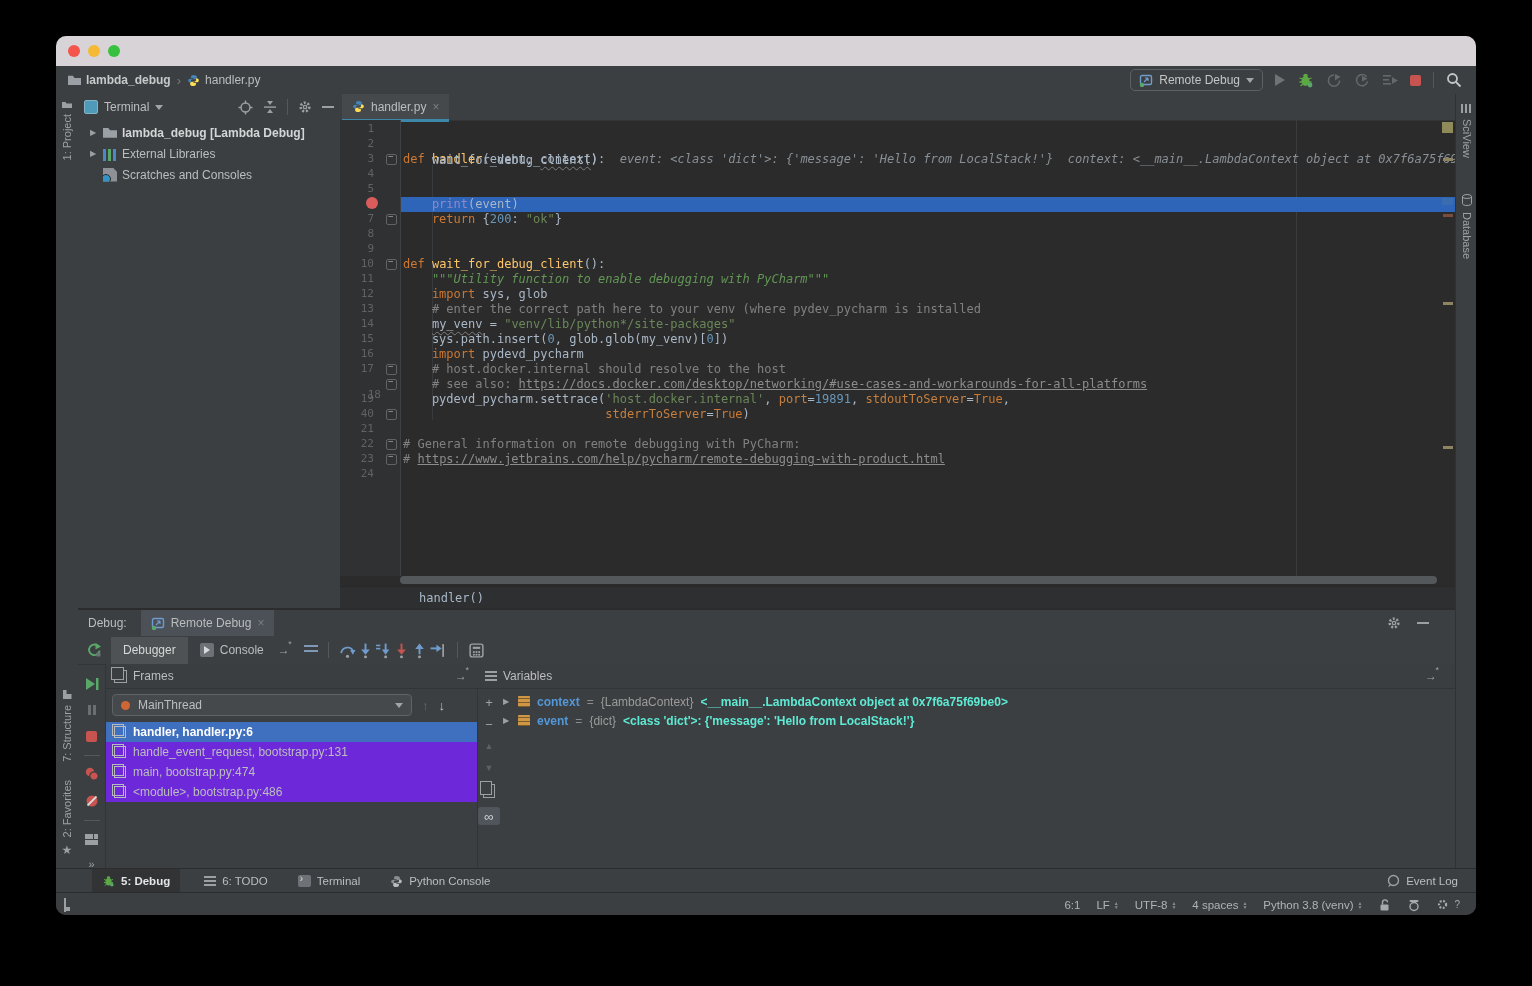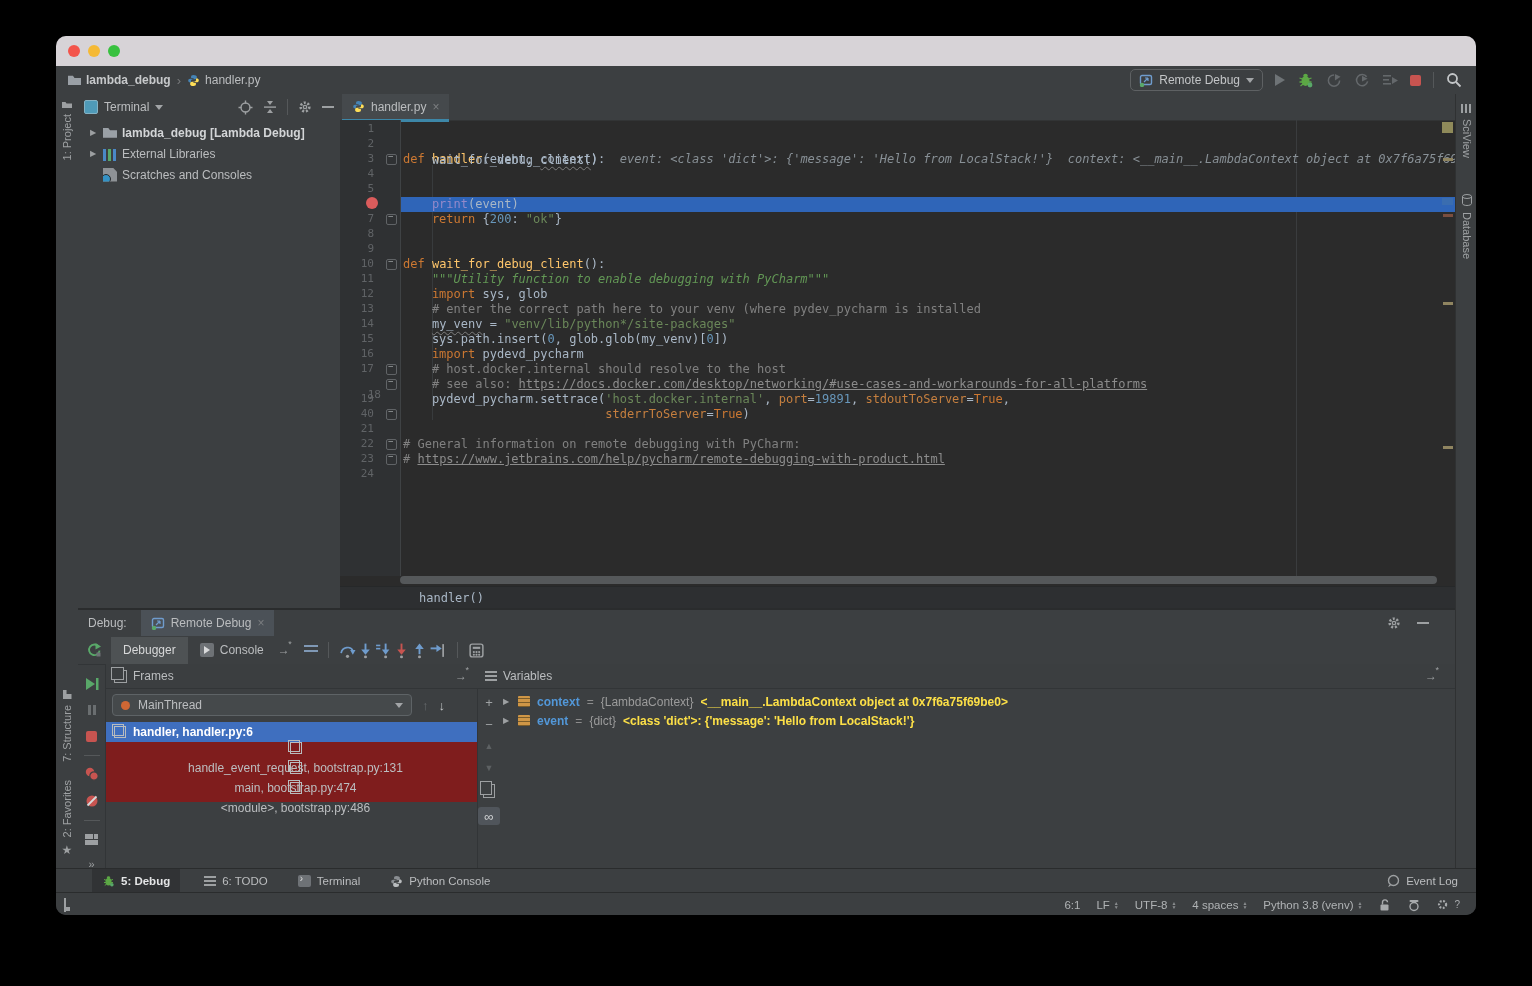--- a/index.html
+++ b/index.html
@@ -105,40 +105,40 @@
   .frames-ico::after{content:"";position:absolute;left:-4px;top:-4px;width:11px;height:11px;border:1px solid #9da0a2;background:#3b3e40;}
   .combo-row{display:flex;align-items:center;gap:10px;padding:5px 6px 4px 6px;}
   .combo{flex:0 0 300px;height:22px;background:#45494b;border:1px solid #5e6366;border-radius:4px;display:flex;align-items:center;gap:8px;padding:0 8px;font-size:12px;color:#bbbdbf;box-sizing:border-box;}
   .tdot{width:9px;height:9px;border-radius:50%;background:#cf6734;}
   .combo .caret-down{margin-left:auto;}
   .arrw{font-size:13px;}
   .arrw.dis{color:#65696b;} .arrw.en{color:#c3c6c8;}
   .stack{margin-top:2px;}
   .frame-row{height:20px;display:flex;align-items:center;gap:7px;padding-left:8px;font-size:12px;color:#bcbec0;}
   .frame-row.selected{background:#3f6fbf;color:#fff;font-weight:bold;}
-  .frame-row.library{background:#7f1d1d;flex-direction:column;}
+  .frame-row.library{background:#6d28d9;}
   .fr-ico{width:10px;height:10px;border:1px solid #b9bcbe;position:relative;flex:0 0 auto;}
   .fr-ico::after{content:"";position:absolute;left:-3px;top:-3px;width:10px;height:10px;border:1px solid #b9bcbe;}
 
   .variables{position:absolute;left:399px;top:0;width:978px;height:100%;}
   .vars-ico{width:12px;height:10px;background:repeating-linear-gradient(#9da0a2 0 2px,transparent 2px 4px);}
   .watchstrip{position:absolute;left:0;top:24px;width:24px;bottom:0;display:flex;flex-direction:column;align-items:center;gap:9px;padding-top:8px;color:#9fa2a4;}
   .ws-sym{font-size:13px;line-height:13px;}
   .ws-sym.dis{color:#5d6163;font-size:9px;}
   .copy-ico{width:10px;height:12px;border:1px solid #9da0a2;position:relative;}
   .copy-ico::after{content:"";position:absolute;left:-4px;top:-4px;width:10px;height:12px;border:1px solid #9da0a2;background:#3c3f41;}
   .inf{width:22px;height:18px;background:#50555b;border-radius:3px;color:#d2d4d6;font-size:13px;display:flex;align-items:center;justify-content:center;}
   .var-rows{position:absolute;left:24px;top:28px;right:0;}
   .var-row{height:19px;display:flex;align-items:center;gap:7px;font-size:12px;}
   .var-arrow{color:#9da0a2;font-size:8px;width:10px;text-align:center;}
   .var-ico{width:12px;height:11px;background:repeating-linear-gradient(#cf9646 0 2px,#7a5c2a 2px 3px,#cf9646 3px 4px);border-radius:1px;}
   .var-name{color:#5297d8;font-weight:bold;}
   .var-eq{color:#8c8c8c;}
   .var-type{color:#9b9b9b;}
-  .var-value{color:#fde047;font-weight:bold;}
+  .var-value{color:#5eead4;font-weight:bold;}
 
   
   .toolbtm{position:absolute;left:0;top:832px;width:100%;height:24px;background:#3c3f41;border-top:1px solid #2a2c2d;display:flex;align-items:center;font-size:11.5px;color:#bbbdbf;}
   .tw-btn{display:flex;align-items:center;gap:6px;height:24px;padding:0 10px;}
   .tw-btn.active{background:#313335;color:#e4e5e6;font-weight:bold;}
   .todo-ico{width:12px;height:10px;background:repeating-linear-gradient(#9da0a2 0 2px,transparent 2px 4px);}
   .term-ico{width:13px;height:12px;background:#6e7276;border-radius:2px;position:relative;}
   .term-ico::after{content:"\203A";color:#dcdddd;position:absolute;left:2px;top:-2px;font-size:10px;}
   .eventlog{margin-left:auto;display:flex;align-items:center;gap:6px;padding-right:18px;}
   .statusbar{position:absolute;left:0;top:856px;width:100%;height:23px;background:#3c3f41;border-top:1px solid #2a2c2d;display:flex;align-items:center;font-size:11.5px;color:#b0b3b5;}

